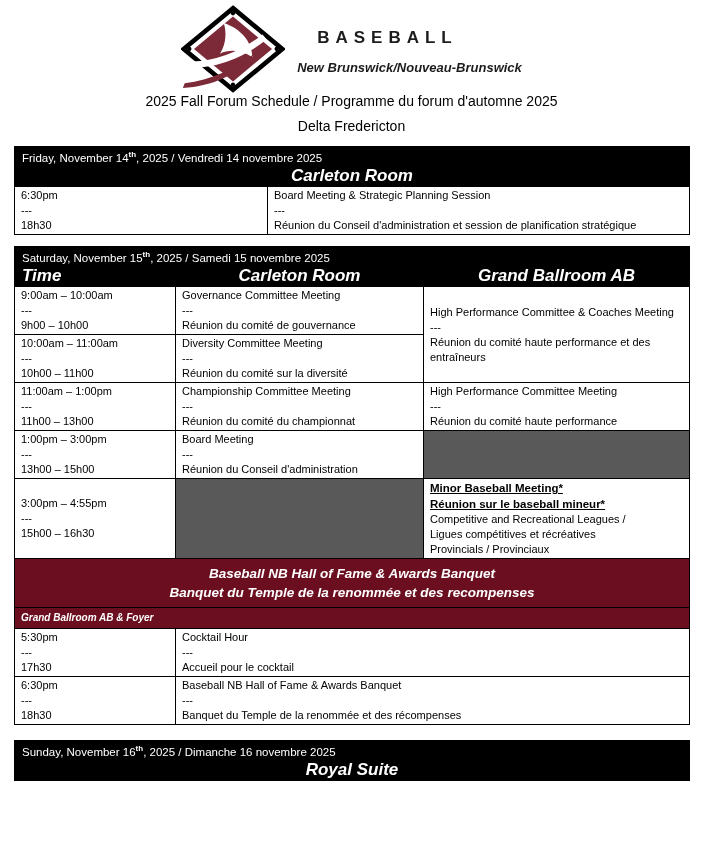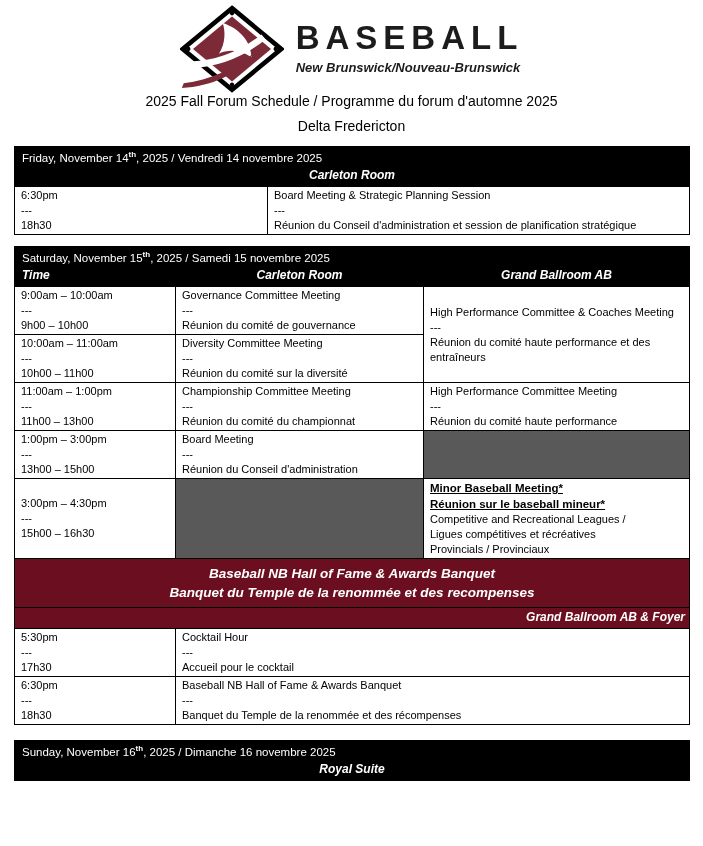--- a/index.html
+++ b/index.html
@@ -10,22 +10,22 @@
     color: #000;
   }
   .page { width: 703px; padding: 3px 14px 10px 14px; }
 
   
   .logo-row {
     display: flex; justify-content: center; align-items: center;
     gap: 12px; height: 88px; margin-top: 2px;
   }
   .logo-text .org {
-    font-size: 33px; font-weight: bold; letter-spacing: 6px;
-    color: #1c1c1c; line-height: 28px; white-space: nowrap;
+    font-size: 17px; font-weight: bold; letter-spacing: 6px;
+    color: #1c1c1c; line-height: 28px; white-space: nowrap; margin-left: 20px;
   }
   .logo-text .region {
     font-size: 13px; font-weight: bold; font-style: italic;
     color: #1c1c1c; margin-top: 8px; white-space: nowrap;
   }
 
   
   .doc-title { text-align: center; font-size: 14px; }
   .doc-venue { text-align: center; font-size: 14px; margin-top: 9px; }
 
@@ -48,38 +48,38 @@
   .sat .c2 { width: 248px; }
   .sat .c3 { width: 266px; }
 
   .hdr-date td {
     background: var(--header-bg); color: var(--header-text);
     font-size: 11.5px; padding: 3px 7px 1px 7px; height: 21px;
   }
   .hdr-room td, .hdr-cols td {
     background: var(--header-bg); color: var(--header-text);
     font-weight: bold; font-style: italic;
-    font-size: 12px; height: 19px; padding: 0 7px 3px 7px;
+    font-size: 17px; height: 19px; padding: 0 7px 3px 7px;
   }
   .hdr-room td { text-align: center; }
   .hdr-cols td.ctr { text-align: center; }
   sup { font-size: 8px; vertical-align: super; line-height: 0; font-weight: bold; }
 
   .gray { background: var(--gray-cell); }
 
   .banner-title td {
     background: var(--banner-bg); color: #fff; text-align: center;
     font-weight: bold; font-style: italic;
     font-size: 13.5px; line-height: 19px; padding: 5px 6px;
     white-space: pre-line;
   }
   .banner-room td {
-    background: var(--banner-bg); color: #fff; text-align: right;
+    background: var(--banner-bg); color: #fff; text-align: left;
     font-weight: bold; font-style: italic;
-    font-size: 12px; height: 21px; padding: 1px 4px 3px 6px;
+    font-size: 10px; height: 21px; padding: 1px 12px 3px 6px;
   }
 
   .minor-cell { vertical-align: middle; padding-top: 2px; padding-bottom: 2px; margin-top: 15px; }
   .minor-cell .t {
     display: block; font-weight: bold; text-decoration: underline;
     font-size: 11.5px; line-height: 16px;
   }
   .minor-cell .d { display: block; white-space: pre-line; line-height: 15px; }
 </style>
 </head>
@@ -180,21 +180,21 @@
     <tr>
       <td class="pre">1:00pm – 3:00pm
 ---
 13h00 – 15h00</td>
       <td class="pre">Board Meeting
 ---
 Réunion du Conseil d'administration</td>
       <td class="gray"></td>
     </tr>
     <tr>
-      <td class="pre">3:00pm – 4:30pm
+      <td class="pre">3:00pm – 4:55pm
 ---
 15h00 – 16h30</td>
       <td class="gray"></td>
       <td class="minor-cell">
         <span class="t">Minor Baseball Meeting*</span>
         <span class="t">Réunion sur le baseball mineur*</span>
         <span class="d">Competitive and Recreational Leagues /
 Ligues compétitives et récréatives
 Provincials / Provinciaux</span>
       </td>

